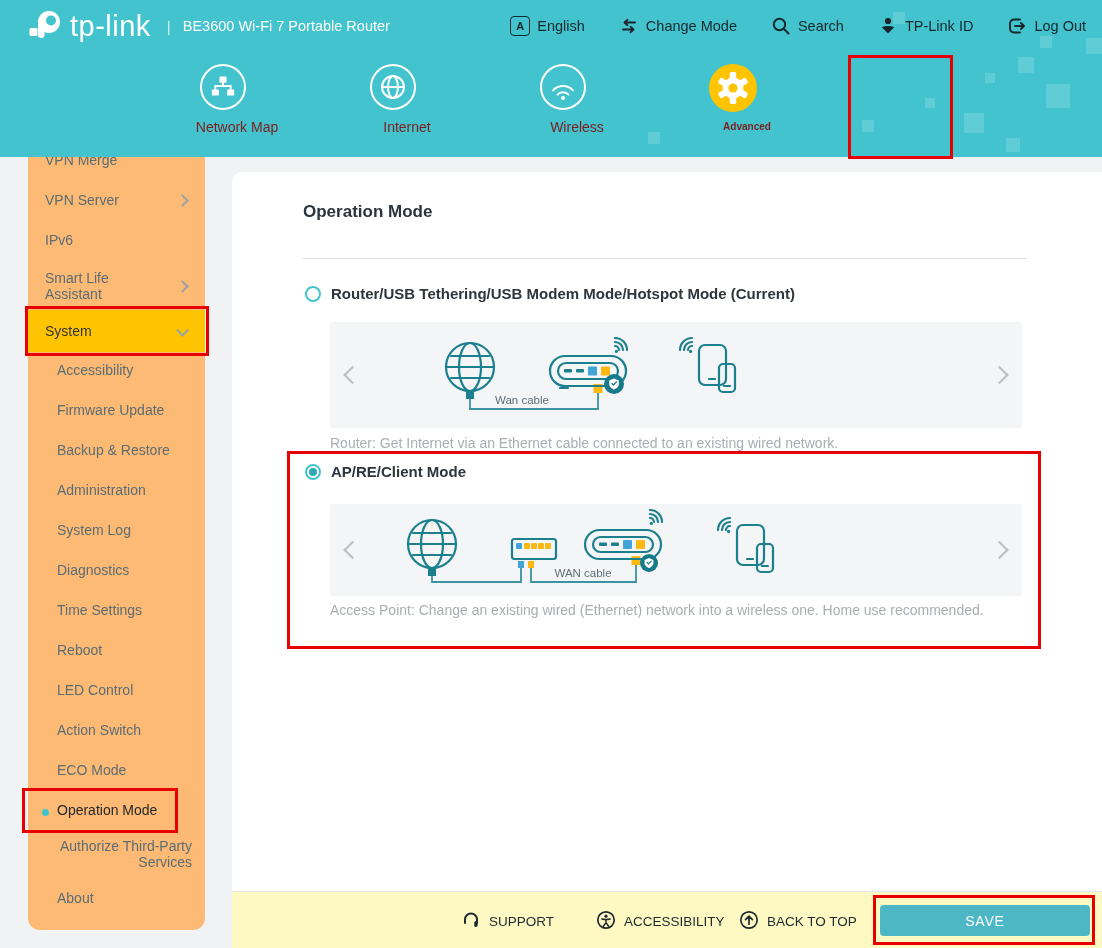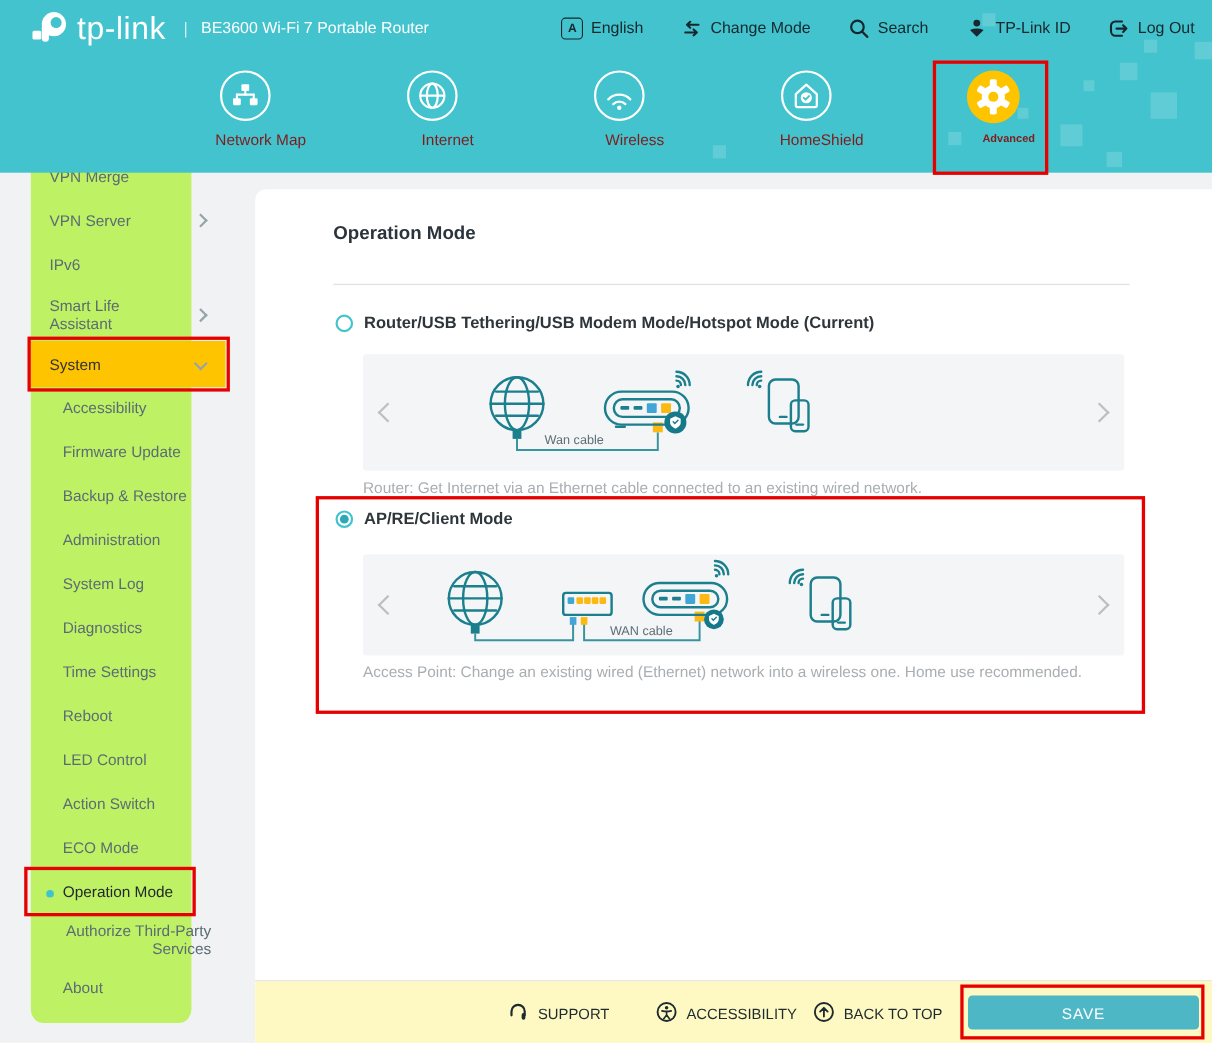--- a/index.html
+++ b/index.html
@@ -25,21 +25,21 @@
 
   
   .tabs{position:absolute;left:138px;top:64px;width:850px;display:flex;}
   .tab{width:170px;display:flex;flex-direction:column;align-items:center;cursor:pointer;}
   .tab-circle{width:46px;height:46px;border:2px solid #fff;border-radius:50%;display:flex;align-items:center;justify-content:center;box-sizing:border-box;}
   .tab-circle.active{width:48px;height:48px;border:none;background:#ffc400;}
   .tab-label{margin-top:9px;color:#7f1d1d;font-size:14px;margin-left:28px;}
   .tab-label.active{font-weight:bold;font-size:10px;}
 
   
-  .sidebar{position:absolute;left:28px;top:130px;width:146px;height:800px;background:#bef264;border-radius:0 0 12px 12px;z-index:1;}
+  .sidebar{position:absolute;left:28px;top:130px;width:177px;height:800px;background:#fdba74;border-radius:0 0 12px 12px;z-index:1;}
   .srow{position:absolute;left:0;width:177px;color:#5c6c74;font-size:14px;line-height:16px;cursor:pointer;box-sizing:border-box;padding-left:17px;}
   .srow.child{padding-left:29px;}
   .chev{display:inline-block;width:7px;height:7px;border-right:2px solid #97a3a9;border-bottom:2px solid #97a3a9;position:absolute;right:18px;top:4px;}
   .chev.r{transform:rotate(-45deg);}
   .chev.d{transform:rotate(45deg);top:2px;}
   .system-row{position:absolute;left:0;top:180px;width:177px;height:42px;background:#ffc400;color:#333;font-size:14px;display:flex;align-items:center;padding-left:17px;box-sizing:border-box;cursor:pointer;}
   .system-row .chev{top:16px;}
   .sel-dot{position:absolute;left:14px;top:7px;width:7px;height:7px;border-radius:50%;background:#3fc3cd;}
   .srow.selected{color:#23282c;}
 
@@ -178,30 +178,20 @@
           <g stroke="#fff" stroke-width="2.1" fill="none" stroke-linecap="round">
             <path d="M11.5,25.5 a14.5,14.5 0 0 1 21,0"></path>
             <path d="M16.2,30 a8.2,8.2 0 0 1 11.6,0"></path>
           </g>
           <circle cx="22" cy="33.5" r="2.1" fill="#fff"></circle>
         </svg>
       </span>
       <span class="tab-label">Wireless</span>
     </div>
     <div class="tab">
-      <span class="tab-circle">
-        <svg width="44" height="44" viewBox="0 0 44 44">
-          <path d="M12,20.5 L22,11.5 L32,20.5 V31 a1.8,1.8 0 0 1 -1.8,1.8 H13.8 A1.8,1.8 0 0 1 12,31 Z" stroke="#fff" stroke-width="2.1" fill="none" stroke-linejoin="round"></path>
-          <circle cx="22" cy="24" r="5.3" fill="#fff"></circle>
-          <path d="M19.6,24 L21.4,25.8 L24.6,22.4" stroke="#42c3cd" stroke-width="1.8" fill="none" stroke-linecap="round" stroke-linejoin="round"></path>
-        </svg>
-      </span>
-      <span class="tab-label">HomeShield</span>
-    </div>
-    <div class="tab">
       <span class="tab-circle active">
         <svg width="44" height="44" viewBox="0 0 44 44">
           <g transform="translate(22,22)" fill="#fff">
             <g>
               <rect x="-3.2" y="-16" width="6.4" height="8" rx="1.6"></rect>
               <rect x="-3.2" y="-16" width="6.4" height="8" rx="1.6" transform="rotate(60)"></rect>
               <rect x="-3.2" y="-16" width="6.4" height="8" rx="1.6" transform="rotate(120)"></rect>
               <rect x="-3.2" y="-16" width="6.4" height="8" rx="1.6" transform="rotate(180)"></rect>
               <rect x="-3.2" y="-16" width="6.4" height="8" rx="1.6" transform="rotate(240)"></rect>
               <rect x="-3.2" y="-16" width="6.4" height="8" rx="1.6" transform="rotate(300)"></rect>

